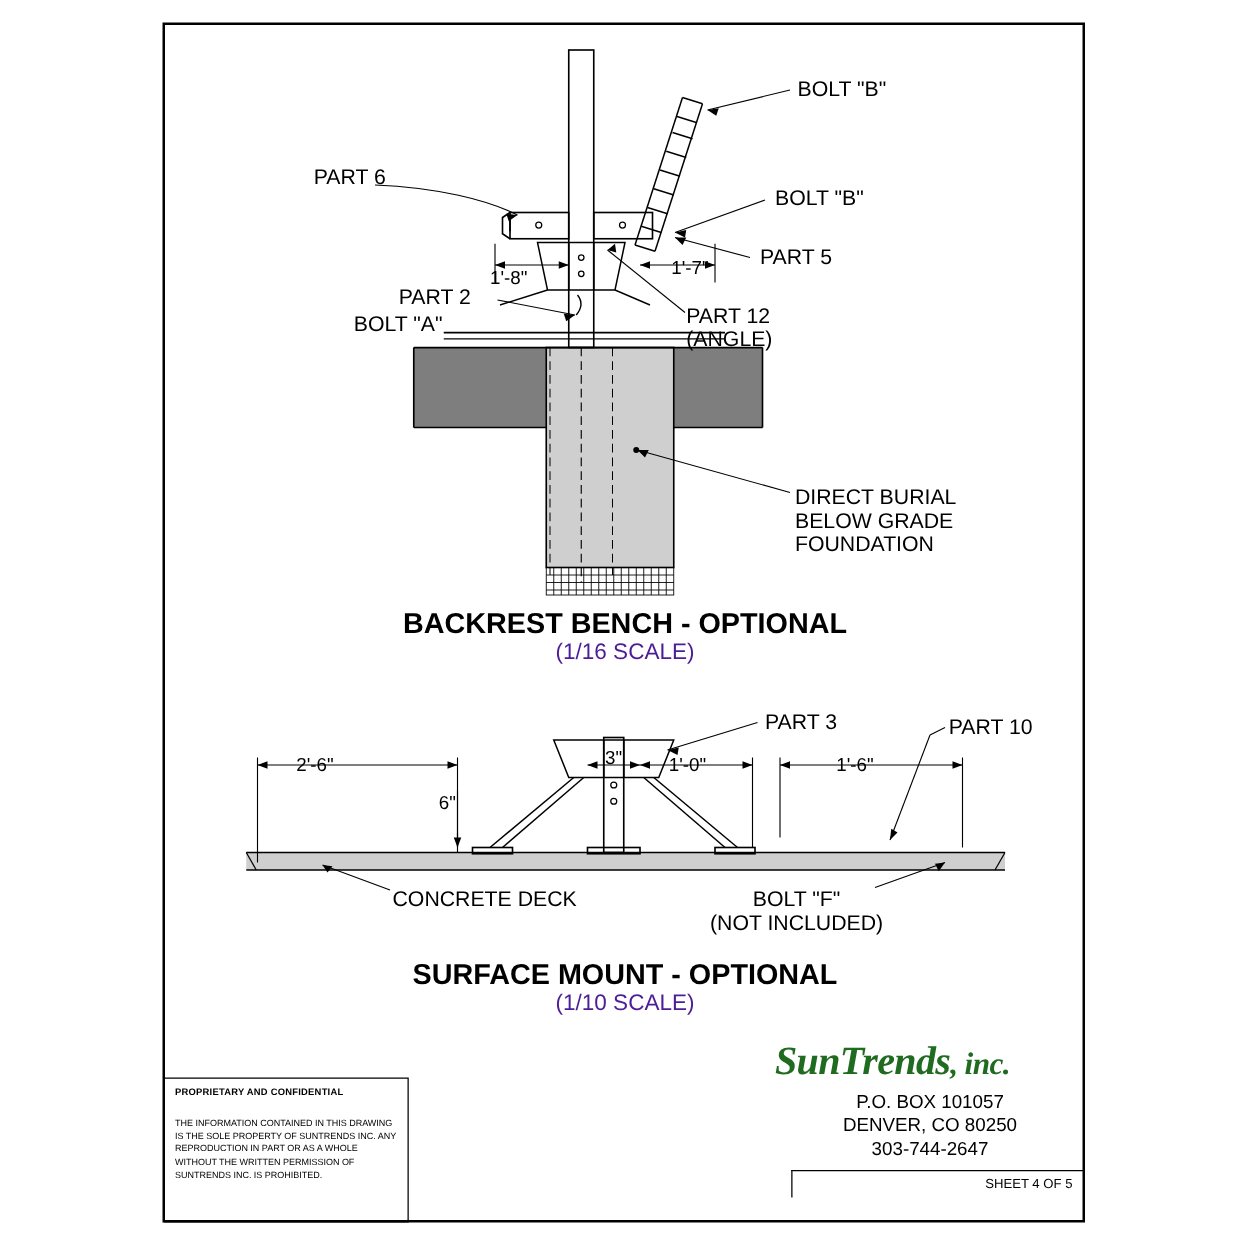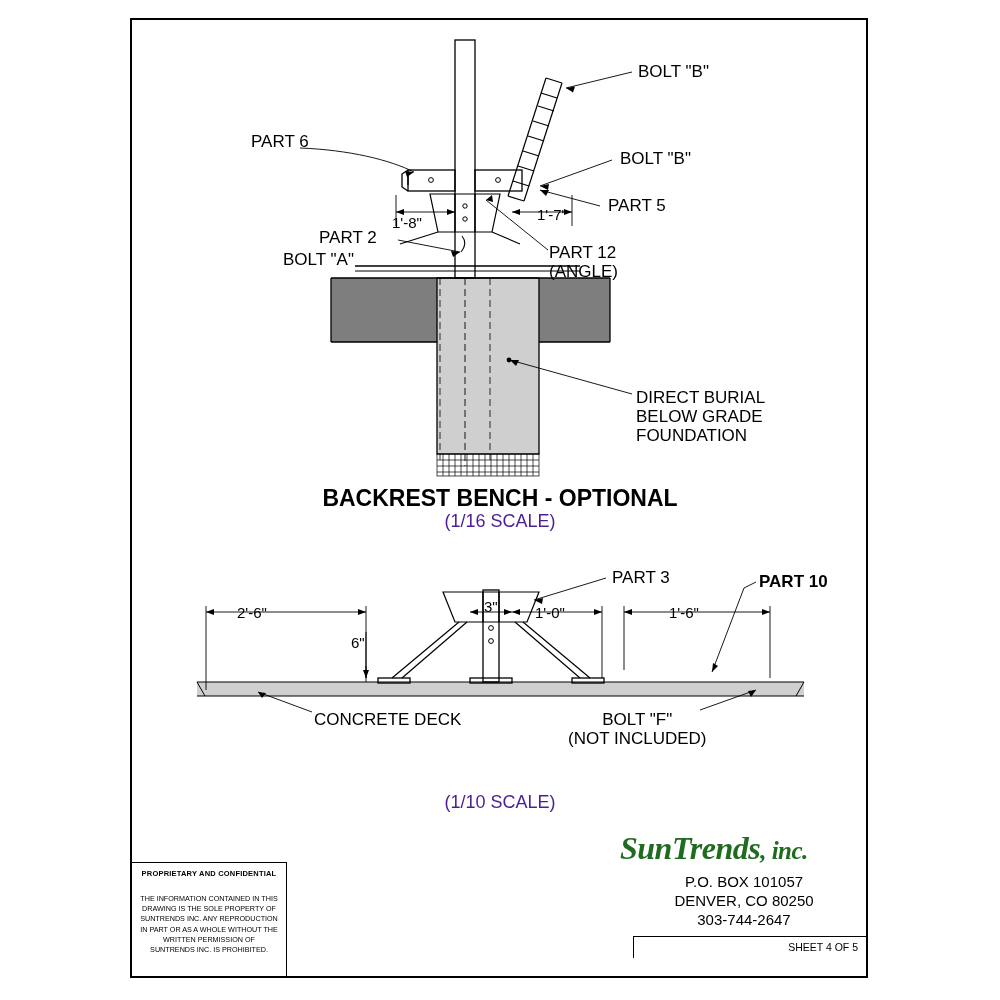--- a/index.html
+++ b/index.html
@@ -57,25 +57,24 @@
     left: 0; top: 0;
     width: 1000px;
     height: 1000px;
     pointer-events: none;
   }
   
   .prop-box {
     position: absolute;
     left: 131px;
     top: 862px;
-    width: 156px;
+    width: 196px;
     height: 116px;
     border: 1.5px solid #000;
     box-sizing: border-box;
-    text-align: center;
     padding: 6px 8px 0 8px;
   }
   .prop-title {
     font-size: 7.5px;
     font-weight: bold;
     letter-spacing: .2px;
   }
   .prop-body {
     font-size: 7.2px;
     line-height: 1.42;
@@ -357,37 +356,38 @@
 
   <div class="dim" style="left:392px; top:214px;">1'-8"</div>
 
   <div class="dim" style="left:537px; top:206px;">1'-7"</div>
 
   <div class="title-main" style="left:250px; top:485px; width:500px;">BACKREST BENCH - OPTIONAL</div>
   <div class="title-sub" style="left:250px; top:511px; width:500px;">(1/16 SCALE)</div>
 
   <div class="lbl" style="left:612px; top:568px; font-size:17px;">PART 3</div>
 
-  <div class="lbl" style="left:759px; top:572px; font-size:17px;font-weight:bold;">PART 10</div>
+  <div class="lbl" style="left:759px; top:572px; font-size:17px;">PART 10</div>
 
   <div class="lbl" style="left:314px; top:710px; font-size:17px;">CONCRETE DECK</div>
 
   <div class="lbl" style="left:568px; top:710px; font-size:17px; text-align:center;">BOLT "F"
 (NOT INCLUDED)</div>
 
   <div class="dim" style="left:237px; top:604px;">2'-6"</div>
 
   <div class="dim" style="left:484px; top:598px;">3"</div>
 
   <div class="dim" style="left:535px; top:604px;">1'-0"</div>
 
   <div class="dim" style="left:669px; top:604px;">1'-6"</div>
 
   <div class="dim" style="left:351px; top:634px;">6"</div>
 
+  <div class="title-main" style="left:250px; top:766px; width:500px;">SURFACE MOUNT - OPTIONAL</div>
   <div class="title-sub" style="left:250px; top:792px; width:500px;">(1/10 SCALE)</div>
 
   <div class="prop-box">
     <div class="prop-title">PROPRIETARY AND CONFIDENTIAL</div>
     <div class="prop-body">THE INFORMATION CONTAINED IN THIS DRAWING IS THE SOLE PROPERTY OF SUNTRENDS INC.  ANY REPRODUCTION IN PART OR AS A WHOLE WITHOUT THE WRITTEN PERMISSION OF SUNTRENDS INC.  IS PROHIBITED.</div>
   </div>
 
   <div class="logo-box">
     <div class="logo-text" style="text-align:left;">
       <span class="sun">SunTrends</span><span class="inc">, inc.</span>

